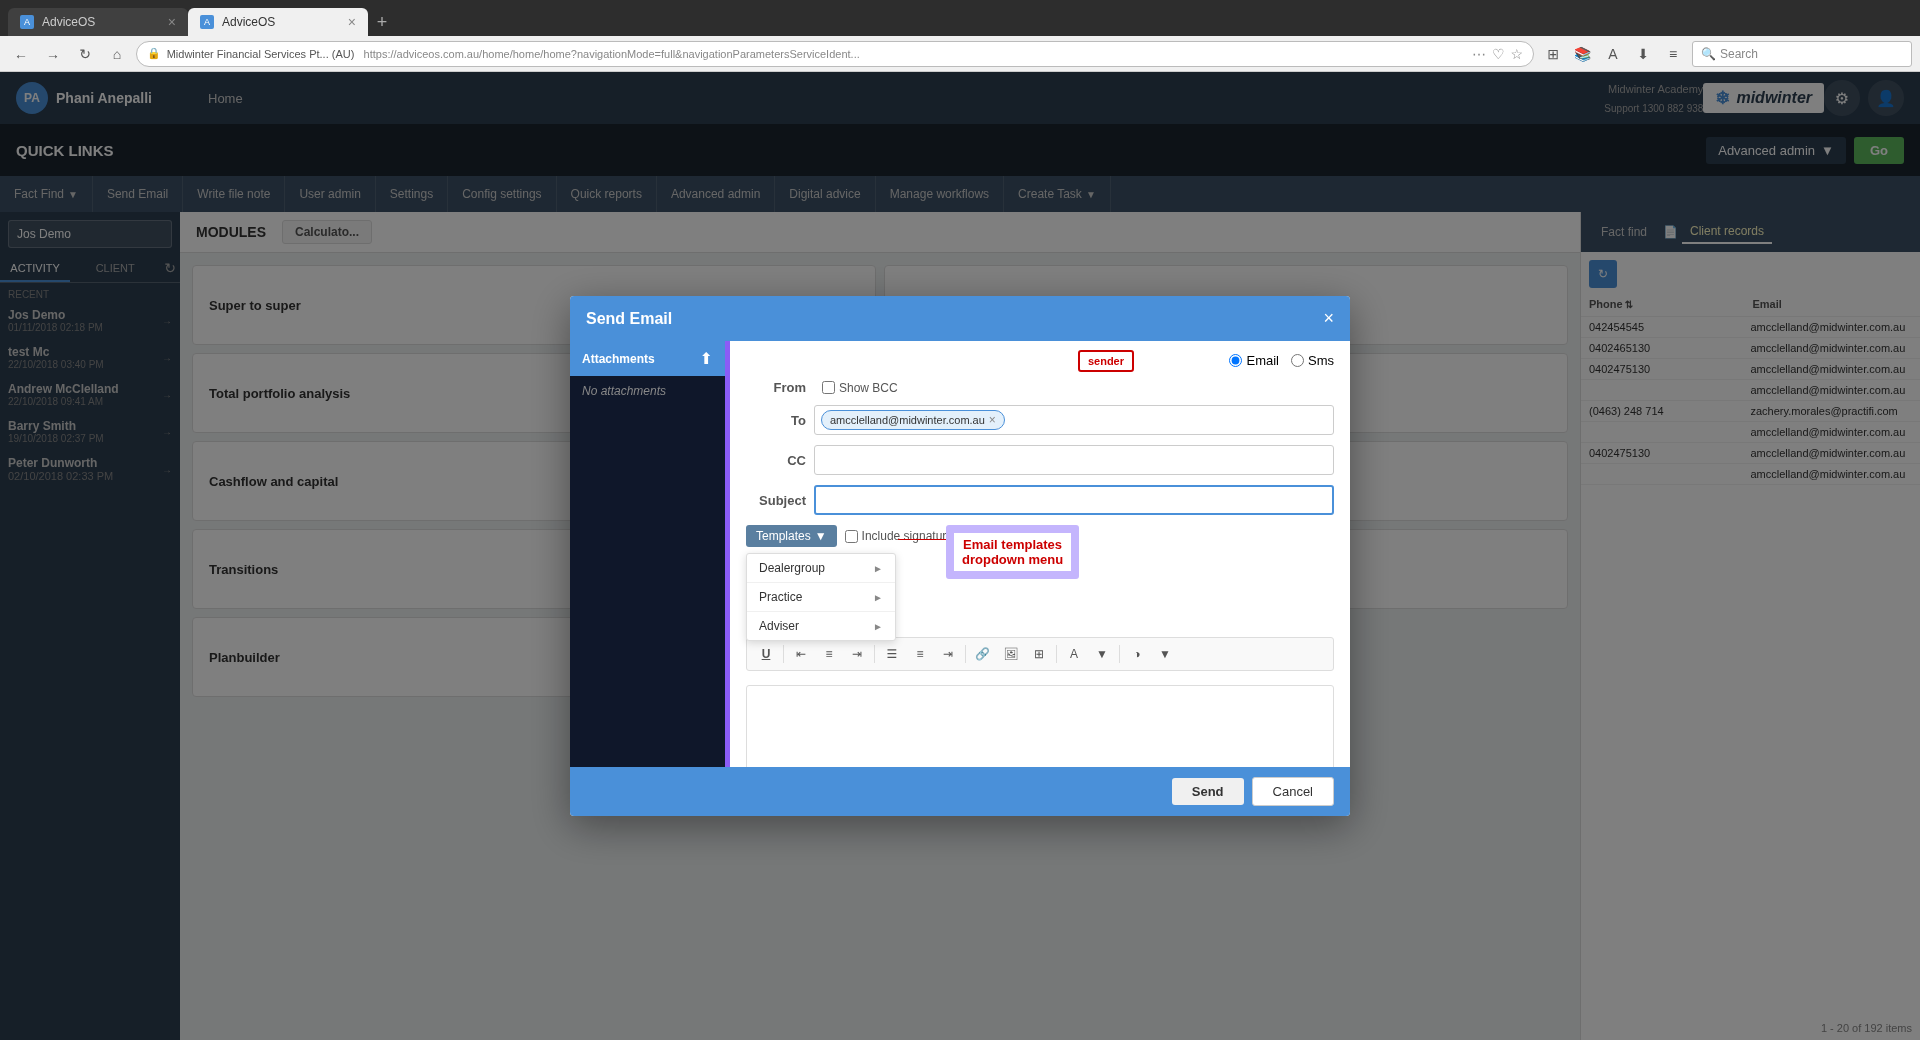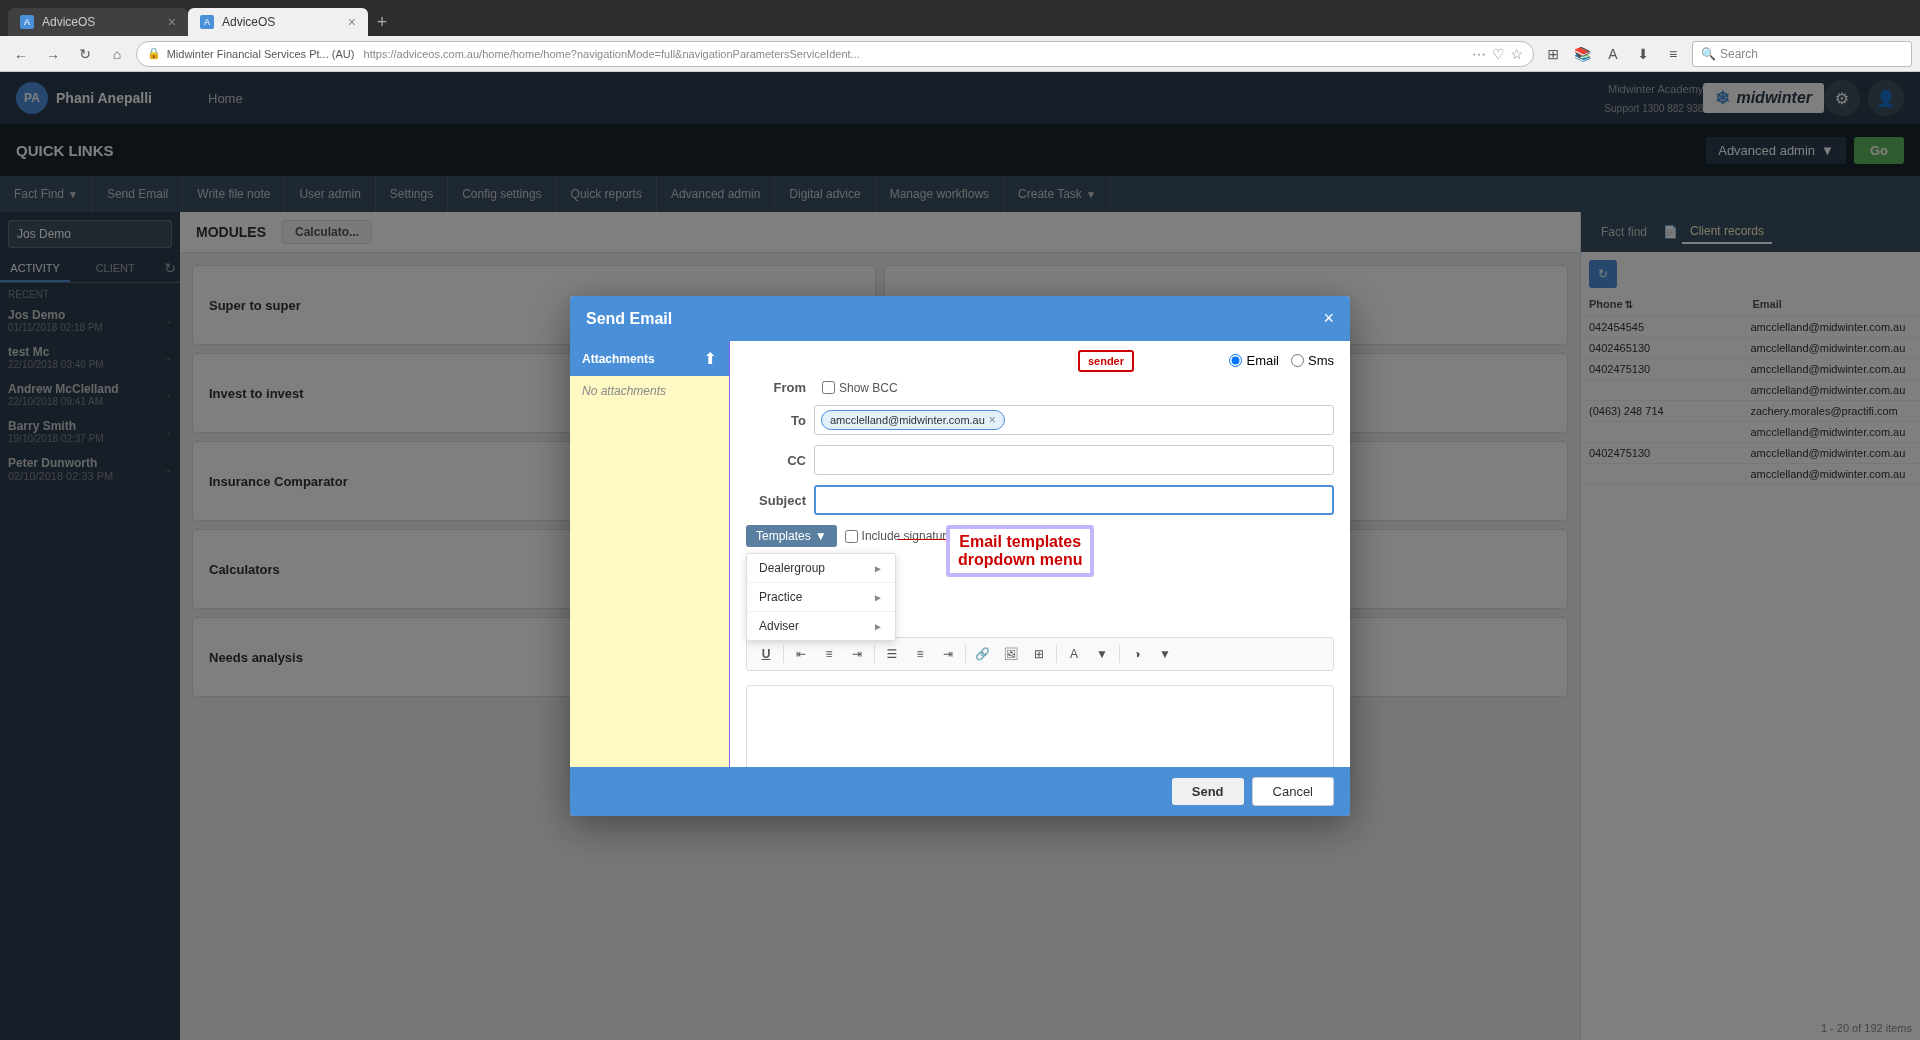--- a/index.html
+++ b/index.html
@@ -90,21 +90,21 @@
     .right-panel-cell { font-size: 11px; color: #333; overflow: hidden; text-overflow: ellipsis; white-space: nowrap; }
     .right-panel-footer { padding: 6px 8px; font-size: 11px; color: #888; text-align: right; margin-top: auto; }
 
     
     .modal-overlay { position: fixed; top: 72px; left: 0; right: 0; bottom: 0; background: rgba(0,0,0,0.5); display: flex; align-items: center; justify-content: center; z-index: 1000; }
     .modal { background: white; border-radius: 4px; width: 780px; max-height: 520px; display: flex; flex-direction: column; box-shadow: 0 10px 40px rgba(0,0,0,0.4); }
     .modal-header { background: #4a90d9; padding: 12px 16px; border-radius: 4px 4px 0 0; display: flex; align-items: center; justify-content: space-between; }
     .modal-title { color: white; font-size: 16px; font-weight: bold; }
     .modal-close { color: white; font-size: 18px; cursor: pointer; background: none; border: none; }
     .modal-body { display: flex; flex: 1; overflow: hidden; }
-    .modal-left { width: 160px; min-width: 160px; border-right: 1px solid #8b5cf6; background: #fef9c3; }
+    .modal-left { width: 160px; min-width: 160px; border-right: 5px solid #8b5cf6; background: #0f172a; }
     .modal-left-header { background: #4a90d9; padding: 8px 12px; display: flex; align-items: center; justify-content: space-between; }
     .modal-left-title { color: white; font-size: 12px; font-weight: bold; }
     .modal-left-upload { color: white; font-size: 16px; cursor: pointer; }
     .modal-left-content { padding: 8px 12px; font-size: 12px; color: #888; font-style: italic; }
     .modal-right { flex: 1; padding: 12px 16px; display: flex; flex-direction: column; gap: 10px; }
     .modal-row { display: flex; align-items: center; gap: 8px; }
     .modal-label { width: 60px; text-align: right; font-size: 13px; color: #555; font-weight: bold; flex-shrink: 0; }
     .modal-input { flex: 1; height: 30px; border: 1px solid #ccc; border-radius: 3px; padding: 0 8px; font-size: 12px; outline: none; }
     .modal-select { flex: 1; height: 30px; border: 1px solid #ccc; border-radius: 3px; padding: 0 8px; font-size: 12px; outline: none; background: white; cursor: pointer; }
     .modal-email-tag { background: #e3f0fb; border: 1px solid #4a90d9; border-radius: 10px; padding: 2px 8px; font-size: 11px; color: #333; display: flex; align-items: center; gap: 4px; }
@@ -328,23 +328,20 @@
         </div>
       </div>
       <div class="modules-grid">
         <div class="module-card">
           <div class="module-card-title">Super to super</div>
         </div>
         <div class="module-card">
           <div class="module-card-title">Super to pension</div>
         </div>
         <div class="module-card">
-          <div class="module-card-title">Invest to invest</div>
-        </div>
-        <div class="module-card">
           <div class="module-card-title">Total portfolio analysis</div>
         </div>
         <div class="module-card">
           <div class="module-card-title">Insurance Comparator</div>
         </div>
         <div class="module-card">
           <div class="module-card-title">Cashflow and capital</div>
         </div>
         <div class="module-card">
           <div class="module-card-title">Calculators</div>
@@ -507,21 +504,21 @@
                 <span>Practice</span>
                 <span style="color:#888;font-size:10px;">►</span>
               </div>
               <div style="padding:7px 12px;font-size:12px;color:#333;cursor:pointer;display:flex;align-items:center;justify-content:space-between;">
                 <span>Adviser</span>
                 <span style="color:#888;font-size:10px;">►</span>
               </div>
             </div>
           </div>
 
-          <div style="position:absolute;top:0px;left:200px;border:4px solid #c4b5fd;background:white;padding:4px 8px;font-size:16px;color:#cc0000;border-radius:3px;font-weight:bold;z-index:10;text-align:center;">
+          <div style="position:absolute;top:0px;left:200px;border:8px solid #c4b5fd;background:white;padding:4px 8px;font-size:13px;color:#cc0000;border-radius:3px;font-weight:bold;z-index:10;text-align:center;">
             <span>Email templates<br>dropdown menu</span>
           </div>
 
           <div style="position:absolute;top:14px;left:152px;width:48px;height:1px;background:#cc0000;z-index:9;"></div>
         </div>
 
         <div class="editor-toolbar" style="margin-top:80px;">
           <button class="toolbar-btn" style="text-decoration:underline;font-weight:bold;">U</button>
           <div class="toolbar-separator"></div>
           <button class="toolbar-btn">⇤</button>

